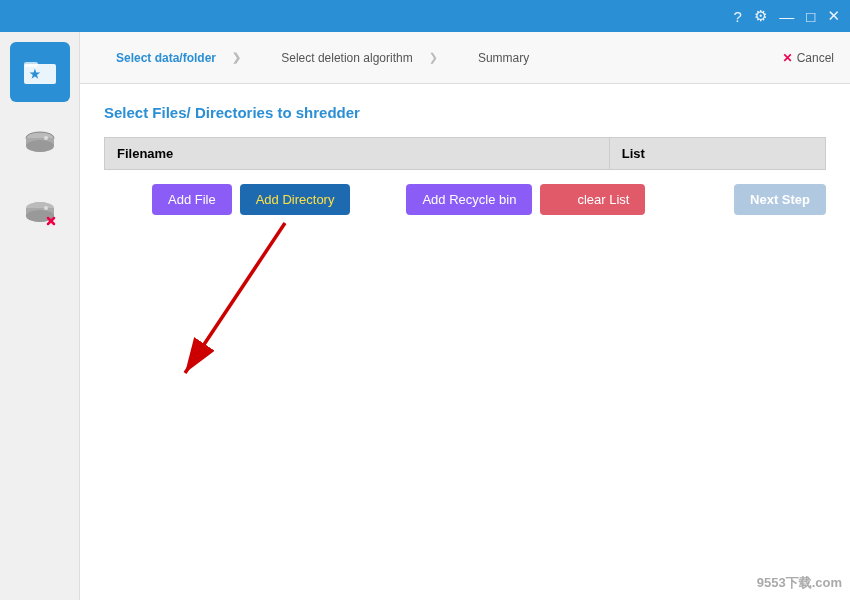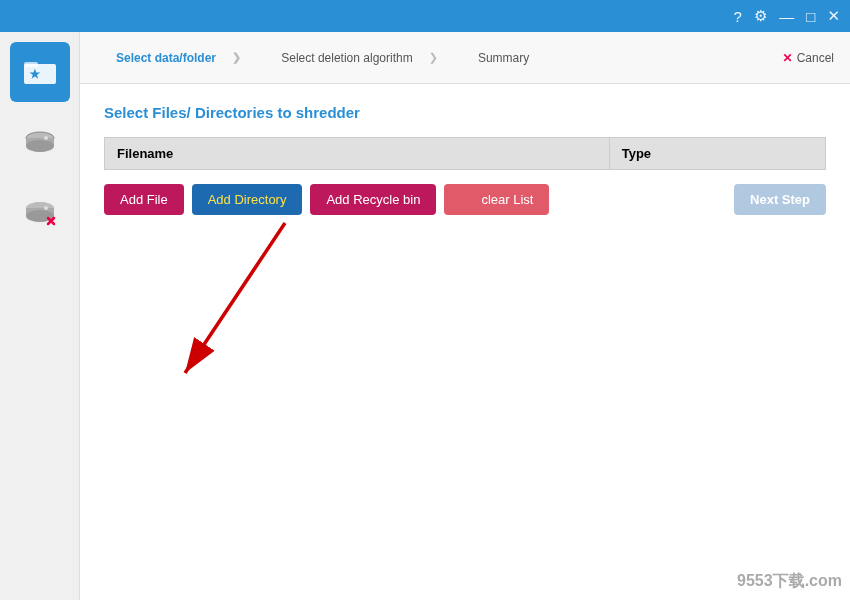--- a/index.html
+++ b/index.html
@@ -185,22 +185,23 @@
     .btn {
       padding: 8px 16px;
       border: none;
       border-radius: 4px;
       cursor: pointer;
       font-size: 13px;
       font-weight: 500;
     }
 
     .btn-blue {
-      background: #be185d;
+      background: #8b5cf6;
       color: white;
+      margin-left: 48px;
     }
 
     .btn-blue-dark {
       background: #1e6ab0;
       color: #fde047;
     }
 
     .btn-red {
       background: #e05a6a;
       color: white;
@@ -217,21 +218,21 @@
     .next-step-btn {
       margin-left: auto;
     }
 
     
     .watermark {
       position: absolute;
       bottom: 8px;
       right: 8px;
       color: #aaa;
-      font-size: 16px;
+      font-size: 13px;
       font-weight: bold;
     }
 
     
     .arrow-svg {
       position: absolute;
       top: 218px;
       left: 155px;
       pointer-events: none;
     }
@@ -306,21 +307,21 @@
       </button>
     </div>
 
     <div class="main-content">
       <div class="section-title">Select Files/ Directories to shredder</div>
 
       <table class="file-table">
         <thead>
           <tr>
             <th>Filename</th>
-            <th>Type</th>
+            <th>List</th>
           </tr>
         </thead>
         <tbody>
           
         </tbody>
       </table>
 
       <div class="buttons-row">
         <button class="btn btn-blue">Add File</button>
         <button class="btn btn-blue-dark">Add Directory</button>

